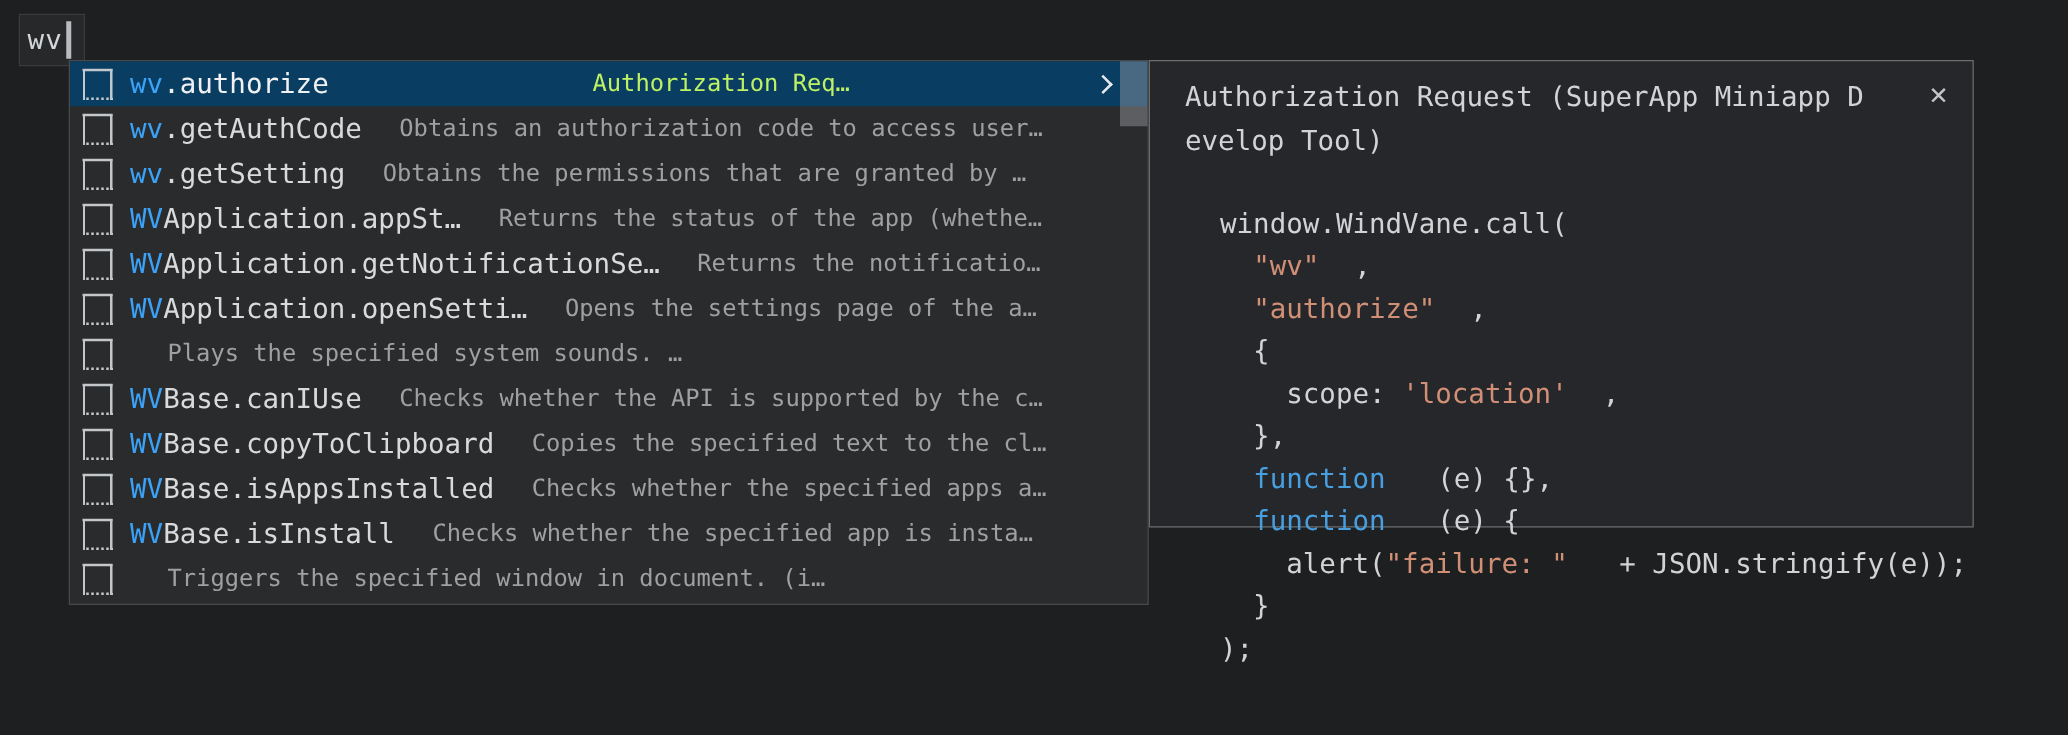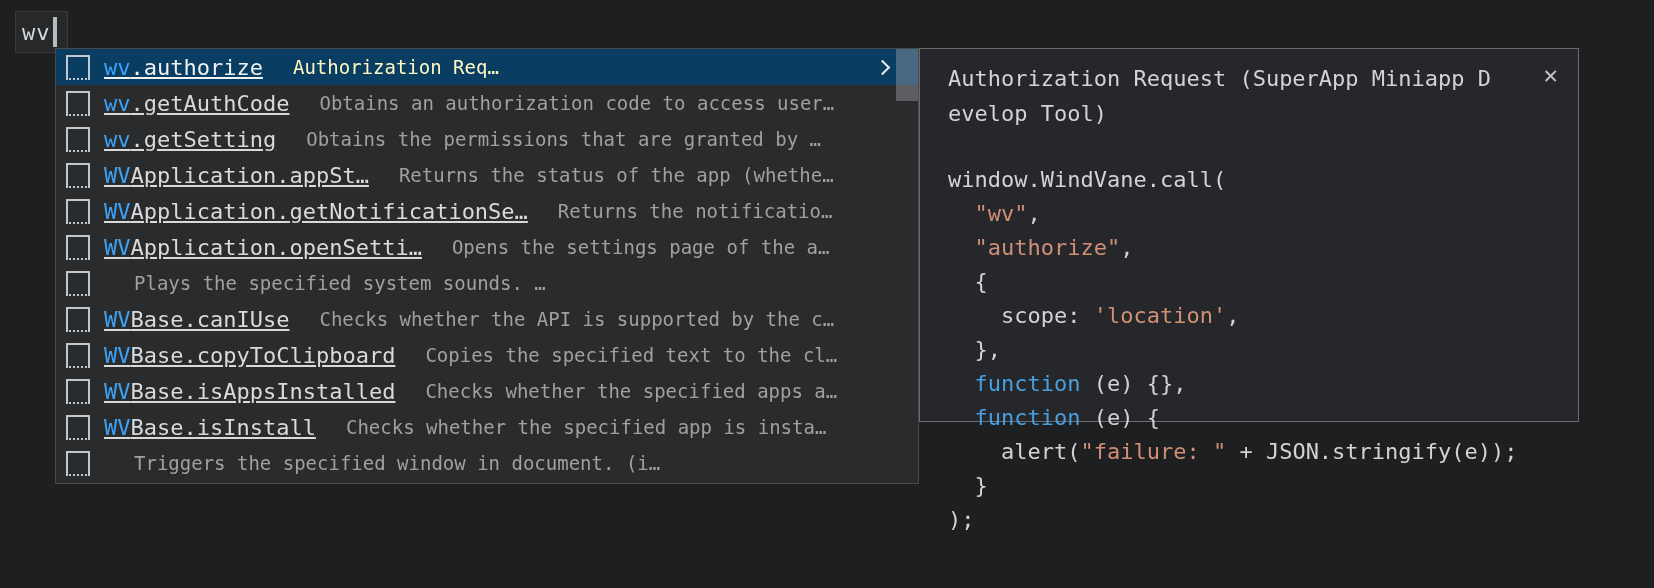--- a/index.html
+++ b/index.html
@@ -34,28 +34,28 @@
   }
   .row{
     position:relative;display:flex;align-items:center;height:36px;
     padding:0 58px 0 10px;overflow:hidden;cursor:pointer;
   }
   .row.selected{background:var(--selection-bg);}
   .snippet-icon{
     flex:0 0 auto;width:24px;height:25px;margin-right:14px;
     border:2px solid #d2d5d8;border-bottom:2px dotted #d2d5d8;opacity:.92;
   }
-  .row-label{flex:0 0 auto;font-size:22px;white-space:pre;color:#d9dadb;text-decoration:underline;}
+  .row-label{flex:0 0 auto;font-size:22px;white-space:pre;color:#d9dadb;}
   .row.selected .row-label{color:#eff1f2;}
   .row-label .match{color:var(--match-blue);}
   .row-detail{
     flex:1 1 auto;min-width:0;margin-left:30px;font-size:19px;color:#9fa0a2;
     white-space:pre;overflow:hidden;text-overflow:ellipsis;
   }
-  .row.selected .row-detail{color:#fef9c3;text-align:left;}
+  .row.selected .row-detail{color:#bef264;text-align:center;}
   .chevron-wrap{flex:0 0 auto;margin-left:16px;margin-right:-28px;display:flex;align-items:center;}
   .chevron{
     display:inline-block;width:11px;height:11px;
     border-top:2px solid #e6eaee;border-right:2px solid #e6eaee;
     transform:rotate(45deg);
   }
   .scroll-thumb{
     position:absolute;right:0;top:0;width:22px;height:52px;
     background:rgba(175,180,185,0.38);
   }
@@ -70,21 +70,21 @@
     font-size:22px;line-height:35px;color:#d2d3d4;
     word-break:break-all;white-space:normal;
   }
   .docs-close{
     position:absolute;top:14px;right:20px;font-size:24px;line-height:24px;
     color:#c2c4c6;cursor:pointer;background:none;border:none;
     font-family:inherit;
   }
   .docs-code{position:absolute;left:28px;top:114px;font-size:22px;line-height:34px;}
   .code-line{white-space:pre;}
-  .tok-p{color:#d2d3d4;}
+  .tok-p{color:#d2d3d4;margin-left:28px;}
   .tok-s{color:var(--string-salmon);}
   .tok-k{color:var(--keyword-blue);text-align:center;}
 </style>
 </head>
 <body>
 
 <div class="screen">
 
   <div class="editor-line">
     <span class="word-highlight"></span>

